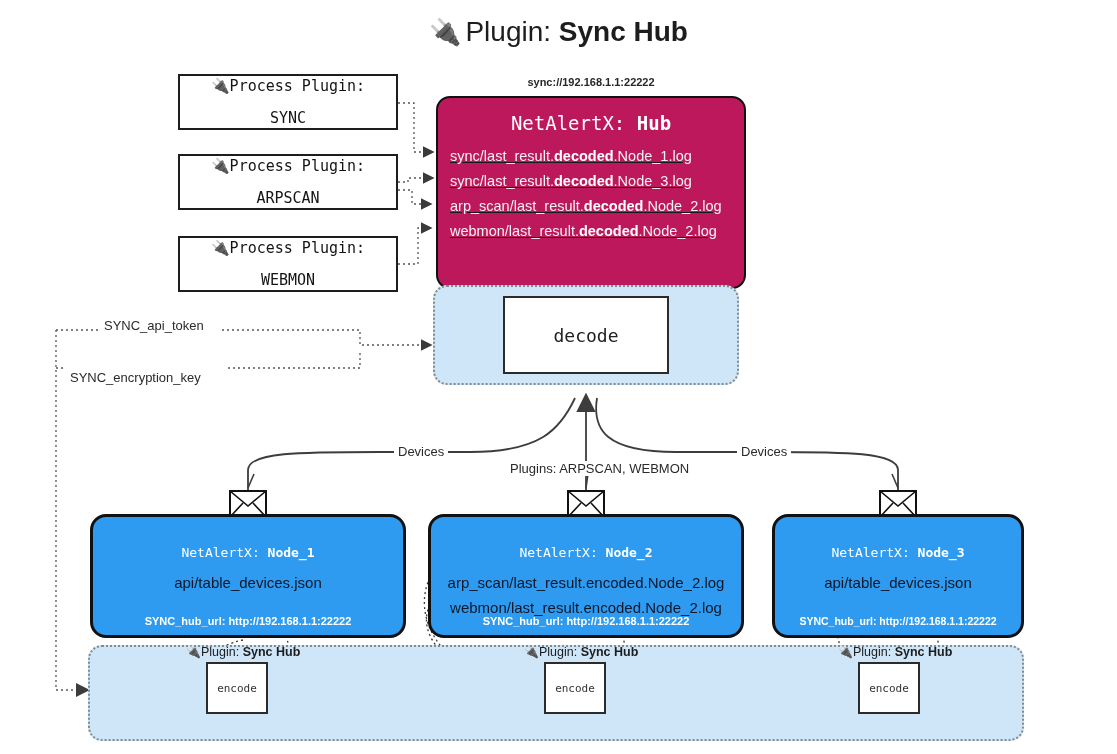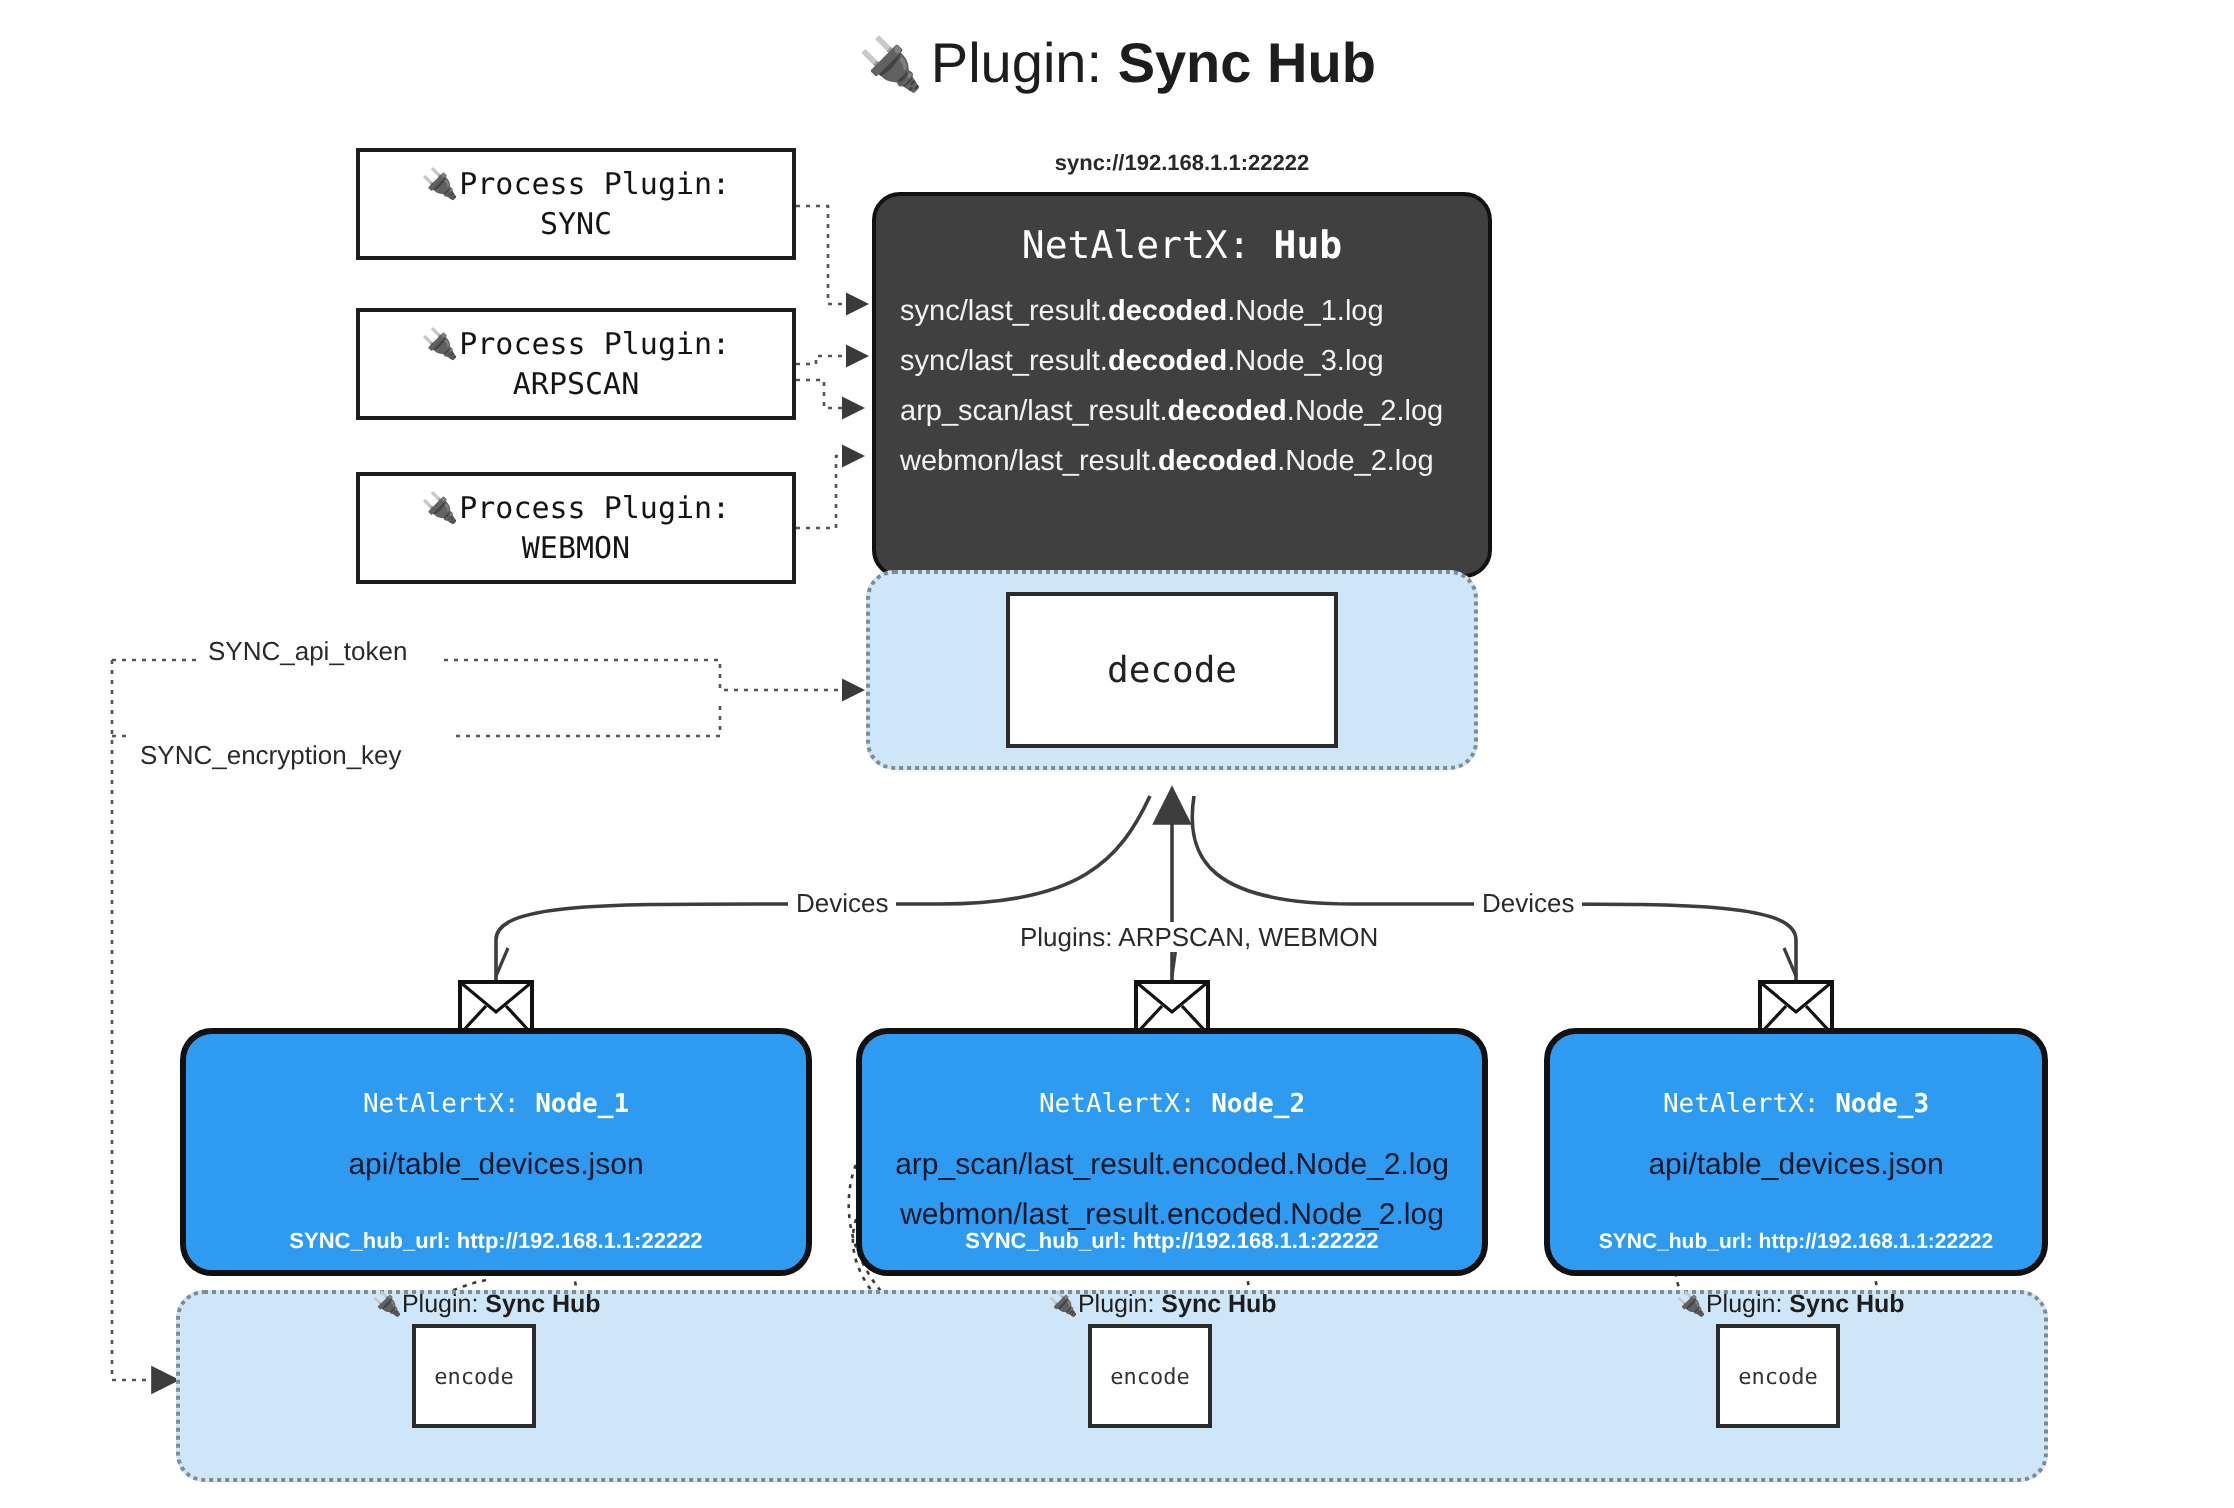--- a/index.html
+++ b/index.html
@@ -12,33 +12,33 @@
   #title{left:0;top:16px;width:1117px;text-align:center;
          font-size:28px;color:#1d1d1d;white-space:nowrap;}
   #title .plug{font-size:26px;margin-right:4px;}
   #title .strong{font-weight:bold;}
 
   
   .procbox{width:220px;height:56px;border:2px solid #1d1d1d;background:#ffffff;
            font-family:"DejaVu Sans Mono","Liberation Mono",monospace;
            font-size:15px;line-height:1.35;color:#141414;
            display:flex;flex-direction:column;align-items:center;
-           justify-content:center;text-align:center;}
+           justify-content:space-between;text-align:center;}
   .procbox .l1{white-space:nowrap;}
   .procbox .l2{white-space:nowrap;}
 
   
   #hub-url{left:436px;top:76px;width:310px;text-align:center;
            font-size:11px;font-weight:bold;color:#27282b;}
   #hub{left:436px;top:96px;width:310px;height:193px;border-radius:14px;
-       background:#404040;border:2px solid #111;}
+       background:#be185d;border:2px solid #111;}
   #hub .hubtitle{margin-top:14px;text-align:center;color:#fff;
        font-family:"DejaVu Sans Mono","Liberation Mono",monospace;font-size:19px;}
   #hub .hubtitle b{font-weight:bold;}
-  #hub .logs{margin-top:10px;padding-left:12px;}
+  #hub .logs{margin-top:10px;padding-left:12px;text-decoration:underline;}
   #hub .logline{color:#f2f2f2;font-size:14.5px;line-height:25px;white-space:nowrap;}
   #hub .logline b{font-weight:bold;color:#ffffff;}
 
   
   #decode-band{left:433px;top:285px;width:306px;height:100px;border-radius:14px;
                background:#cfe5f8;border:2px dotted #7f8c93;}
   #decodebox{left:503px;top:296px;width:166px;height:78px;background:#fff;
              border:2px solid #2b2b2b;display:flex;align-items:center;
              justify-content:center;
              font-family:"DejaVu Sans Mono","Liberation Mono",monospace;

